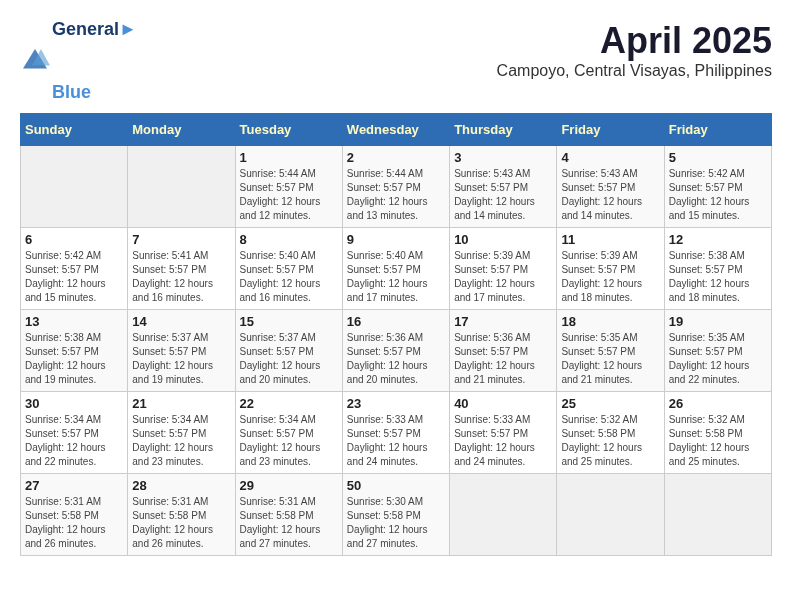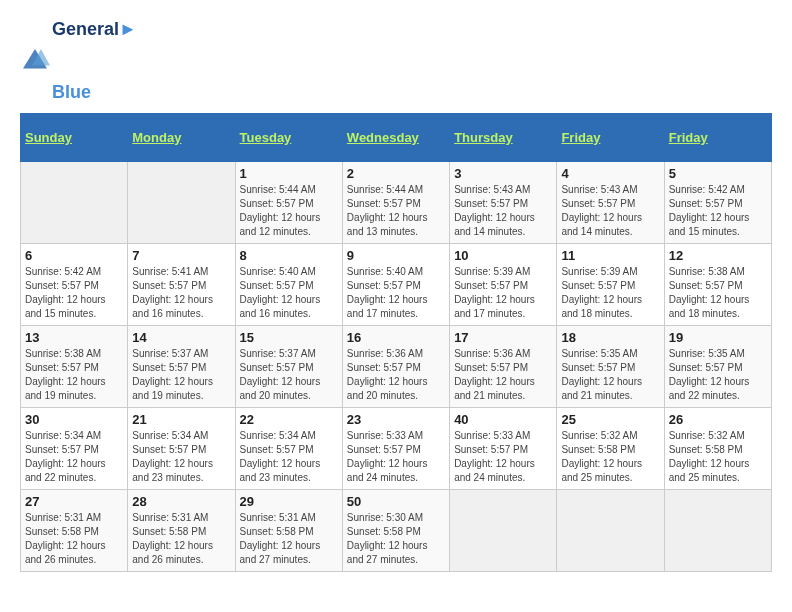--- a/index.html
+++ b/index.html
@@ -46,26 +46,25 @@
       font-size: 16px;
       color: #333;
     }
     table {
       width: 100%;
       border-collapse: collapse;
       font-size: 11px;
     }
     thead tr th {
       background-color: #2e6db4;
-      color: #bef264;
-      padding: 16px 4px;
+      color: #fef9c3;
+      padding: 8px 4px;
       text-align: left;
       font-size: 13px;
       border: 1px solid #2e6db4;
-      text-decoration: underline;
     }
     tbody tr td {
       border: 1px solid #ccc;
       vertical-align: top;
       padding: 4px;
       width: 107px;
       min-height: 80px;
       background: #fff;
     }
     tbody tr:nth-child(odd) td {
@@ -94,20 +93,24 @@
   <div class="logo">
     <svg class="logo-icon" viewBox="0 0 40 40">
       <polygon points="20,4 36,30 4,30" fill="#2e6db4" opacity="0.85"></polygon>
       <polygon points="28,4 40,26 16,26" fill="#5a9fd4" opacity="0.6"></polygon>
     </svg>
     <div class="logo-text">
       <div>General<span>►</span></div>
       <div style="color:#4a90d9;margin-top:43px;">Blue</div>
     </div>
   </div>
+  <div class="title-block">
+    <div class="month-title">April 2025</div>
+    <div class="location-title">Campoyo, Central Visayas, Philippines</div>
+  </div>
 </div>
 
 <table>
   <thead>
     <tr>
     <th>Sunday</th>
         <th>Monday</th>
         <th>Tuesday</th>
         <th>Wednesday</th>
         <th>Thursday</th>

